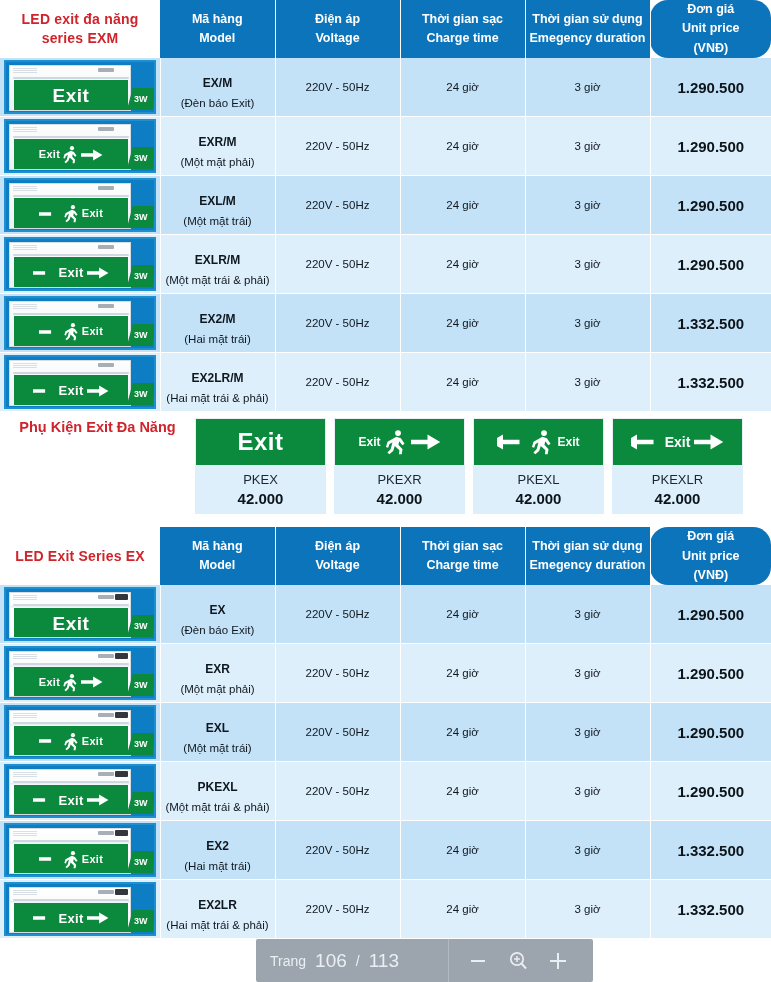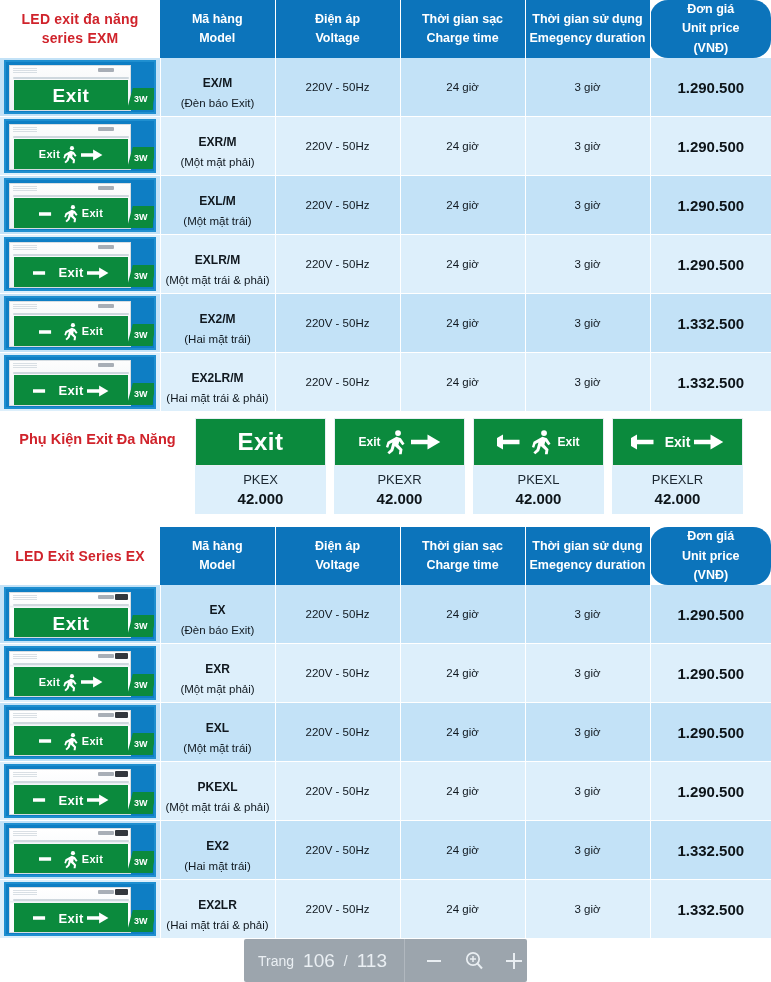--- a/index.html
+++ b/index.html
@@ -103,39 +103,39 @@
   
   .ic{display:block;}
 
   
   .accessory-strip{
     position:relative;width:771px;height:115px;background:#ffffff;
     display:flex;align-items:flex-start;
   }
   .acc-title{
     width:195px;text-align:center;color:#d0232b;font-size:14.5px;
-    font-weight:bold;padding-top:18px;line-height:1.3;
+    font-weight:bold;padding-top:6px;line-height:1.3;
   }
   .acc-items{display:flex;gap:8px;padding-top:6px;}
   .acc{width:131px;}
   .acc .sign{
     height:48px;background:#0b8a3d;display:flex;align-items:center;
     justify-content:center;gap:4px;padding:0 6px;box-sizing:border-box;
     border:1px solid #e8eef3;
   }
   .acc .sign .word{color:#fff;font-weight:bold;font-size:14px;line-height:1;}
   .acc .sign .word.big{font-size:24px;letter-spacing:.5px;}
   .acc .sign .word.small{font-size:12px;}
   .acc .meta{background:#ddeffb;text-align:center;padding:4px 0 7px 0;}
   .acc .meta .code{font-size:13px;color:#1a2630;display:block;line-height:1.5;}
   .acc .meta .price{font-size:15px;font-weight:bold;color:#0d1419;display:block;text-align:center;}
 
   
   .pdf-toolbar{
-    position:absolute;left:244px;bottom:0px;width:283px;height:43px;
+    position:absolute;left:256px;bottom:0px;width:337px;height:43px;
     background:rgba(128,140,150,.78);
     display:flex;align-items:center;color:#eef2f5;
     border-radius:2px;
   }
   .pdf-left{display:flex;align-items:center;gap:9px;padding-left:14px;width:178px;
     font-size:14px;color:#eaeff3;}
   .pdf-sep{width:1px;height:43px;background:rgba(255,255,255,.22);}
   .pdf-right{display:flex;align-items:center;gap:14px;padding-left:16px;}
   .tb-btn{
     width:26px;height:26px;display:flex;align-items:center;justify-content:center;

